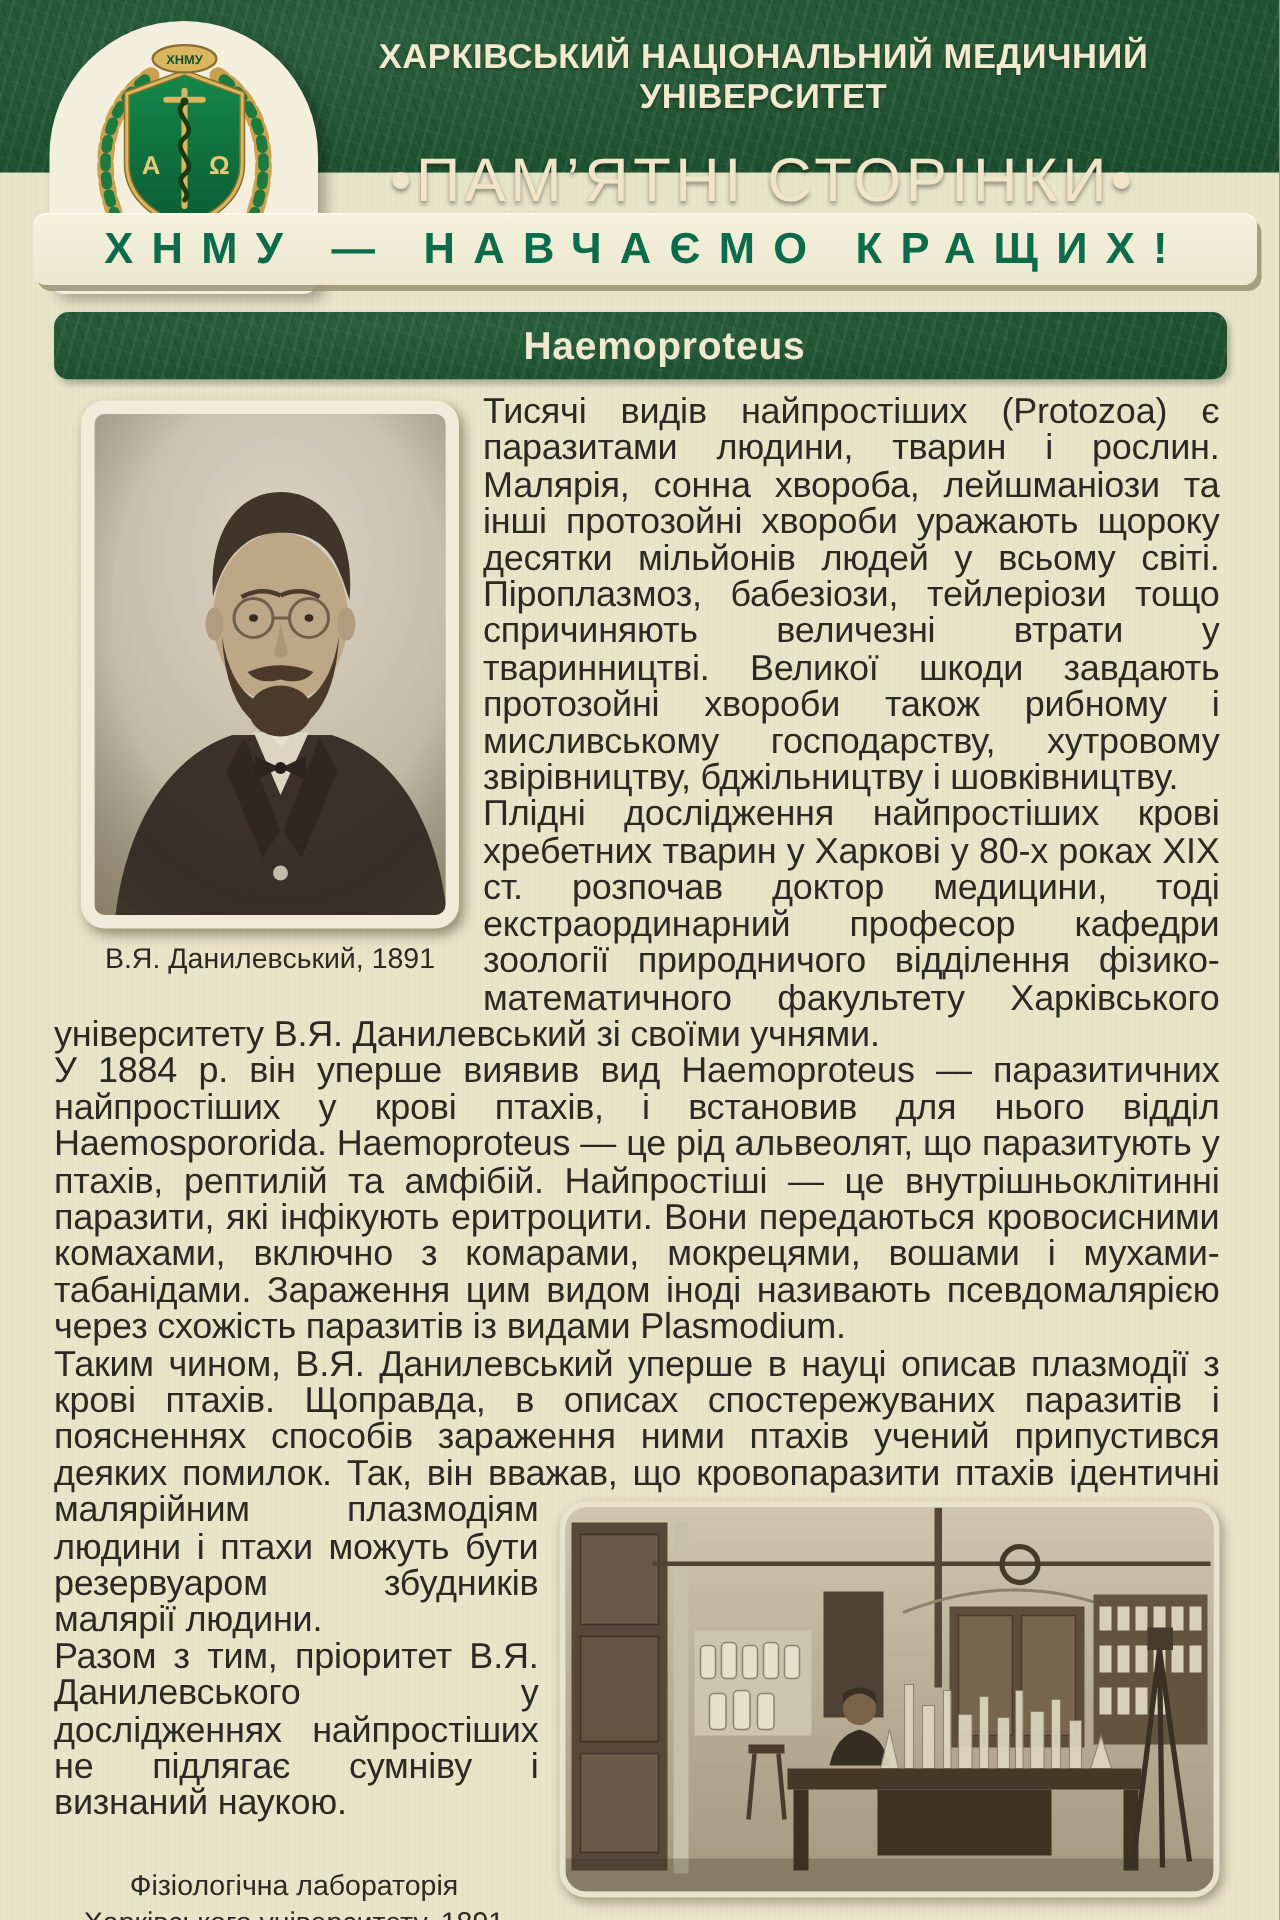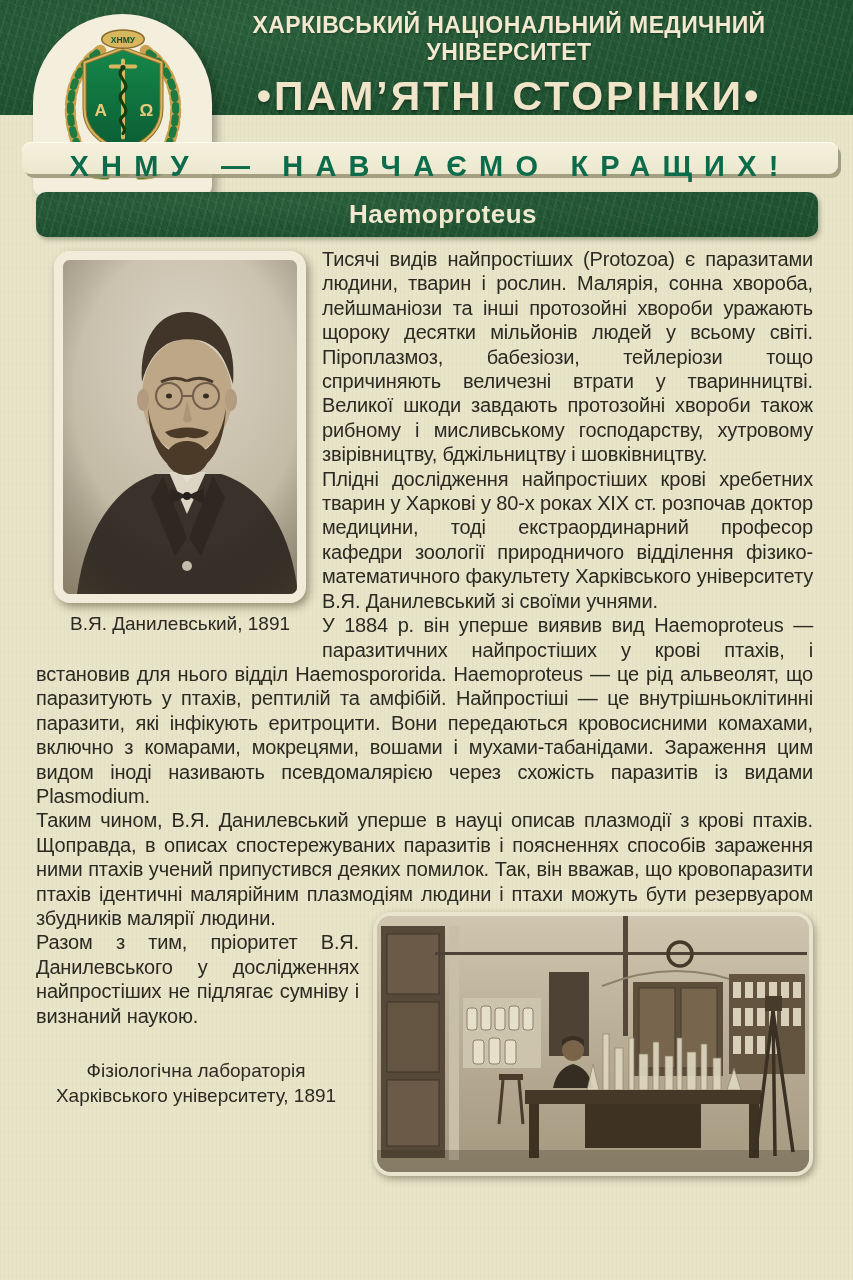--- a/index.html
+++ b/index.html
@@ -19,43 +19,43 @@
   .leather{
     background-color:#1d5530;
     background-image:
       repeating-linear-gradient(105deg, rgba(255,255,255,.05) 0 2px, transparent 2px 8px),
       repeating-linear-gradient(68deg, rgba(0,0,0,.10) 0 1px, transparent 1px 7px),
       repeating-linear-gradient(15deg, rgba(255,255,255,.035) 0 1px, transparent 1px 10px),
       radial-gradient(ellipse at 30% 20%, rgba(255,255,255,.06), rgba(0,0,0,.10));
   }
   .top-green{height:115px;position:relative;z-index:0;}
   .top-green .head-text{
-    margin-left:195px;width:628px;text-align:center;padding-top:12px;
+    margin-left:195px;width:628px;text-align:center;padding-top:24px;
   }
   .uni-line{
     color:#f2e9cf;font-weight:bold;font-size:23px;letter-spacing:.4px;
     text-shadow:0 1px 2px rgba(0,0,0,.35);
   }
   .series-line{
-    margin-top:7px;color:#f0e5c8;font-weight:bold;font-size:41px;letter-spacing:3px;
+    margin-top:19px;color:#f0e5c8;font-weight:normal;font-size:41px;letter-spacing:3px;
     text-shadow:0 2px 3px rgba(0,0,0,.4);
   }
   
   .logo-arch{
     position:absolute;left:33px;top:14px;width:179px;height:182px;
     background:#f3efdc;
     border-radius:90px 90px 10px 10px;
     box-shadow:5px 4px 9px rgba(0,0,0,.30);
     z-index:1;
   }
   .logo-arch svg{display:block;margin:8px auto 0 auto;}
   
   .slogan{
     position:relative;z-index:2;
-    margin:27px 15px 0 22px;height:32px;
+    margin:27px 15px 0 22px;height:48px;
     background:linear-gradient(#f4f1dd,#ece8cf);
     border-radius:9px;
     box-shadow:3px 4px 0 rgba(152,147,116,.85), inset 0 1px 0 #fffdf0;
     text-align:center;line-height:48px;
     color:#0c6b4a;font-weight:bold;font-size:29px;letter-spacing:.42em;
     white-space:nowrap;
   }
   
   .title-bar{
     position:relative;z-index:2;
@@ -63,21 +63,21 @@
     text-align:center;line-height:45px;
     color:#f1e9cf;font-weight:bold;font-size:26px;letter-spacing:.5px;
     box-shadow:2px 3px 4px rgba(60,70,45,.35);
     padding-left:32px;
   }
   
   .article{margin-top:10px;padding:0 40px 0 36px;}
   .article:after{content:"";display:block;clear:both;}
   p.body-text{
     margin:0;text-align:justify;
-    font-size:20px;line-height:24.4px;letter-spacing:-.15px;
+    font-size:24px;line-height:24.4px;letter-spacing:-.15px;
   }
   .portrait-fig{
     float:left;width:252px;margin:4px 16px 4px 18px;
   }
   .photo-frame{
     border:9px solid #f1ecd9;border-radius:16px;overflow:hidden;
     box-shadow:3px 4px 8px rgba(70,60,35,.5);
     background:#c4bba6;
   }
   .photo-frame svg{display:block;}

